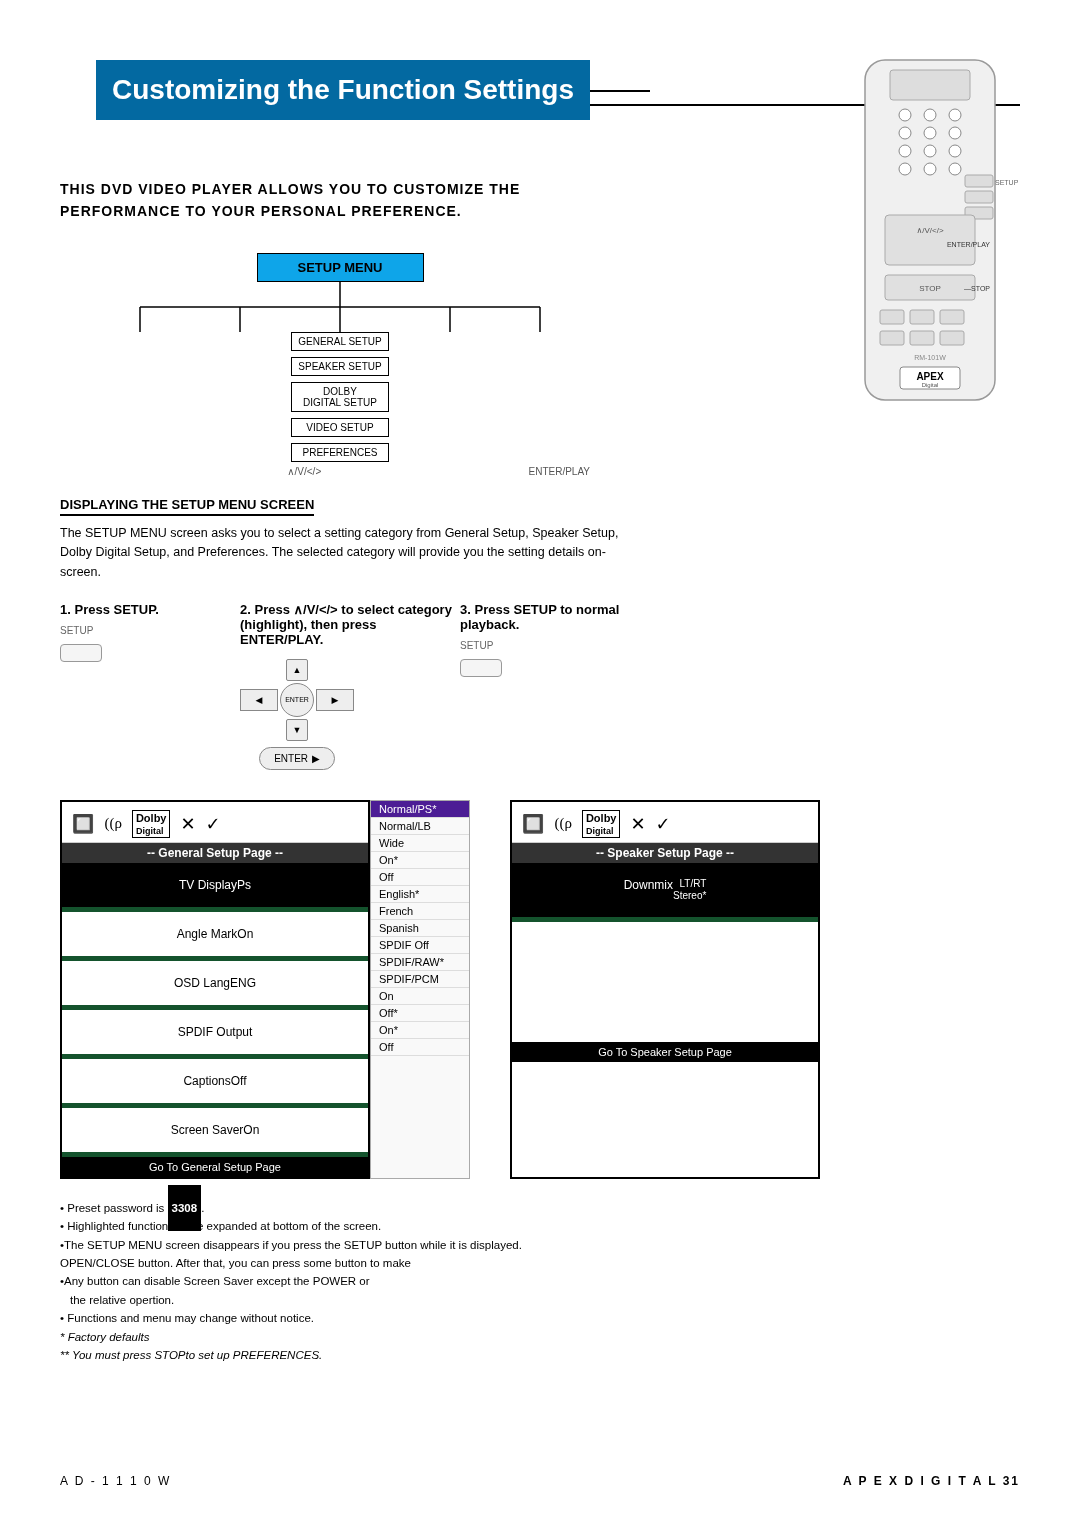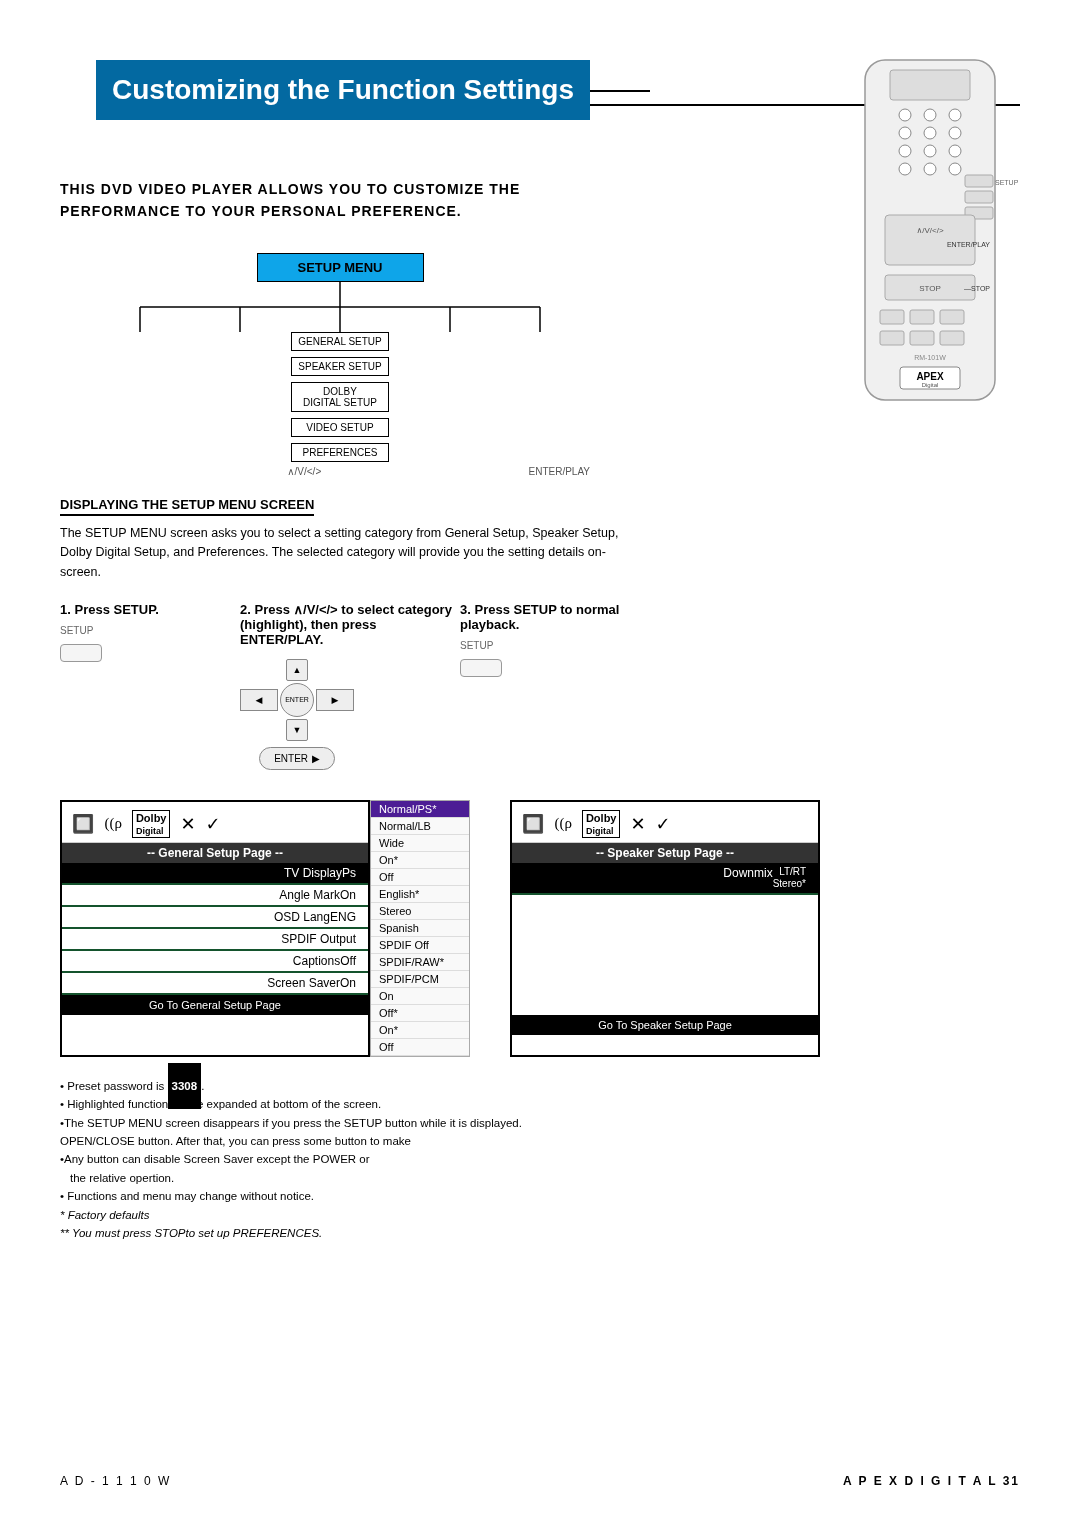--- a/index.html
+++ b/index.html
@@ -189,24 +189,24 @@
       background: #333;
       color: #fff;
       text-align: center;
       font-size: 12px;
       padding: 3px 0;
       font-weight: bold;
     }
 
     .screen-row {
       display: flex;
-      justify-content: flex-end;
-      padding: 3px 12px;
+      justify-content: center;
+      padding: 15px 12px;
       font-size: 12px;
-      border-bottom: 2px solid #14532d;
+      border-bottom: 5px solid #14532d;
     }
 
     .screen-row.highlighted {
       background: #000;
       color: #fff;
     }
 
     .screen-footer {
       background: #000;
       color: #fff;
@@ -486,21 +486,21 @@
       <div class="screen-footer">Go To General Setup Page</div>
     </div>
 
     <div class="options-col">
       <div class="selected">Normal/PS*</div>
       <div>Normal/LB</div>
       <div>Wide</div>
       <div>On*</div>
       <div>Off</div>
       <div>English*</div>
-      <div>Stereo</div>
+      <div>French</div>
       <div>Spanish</div>
       <div>SPDIF Off</div>
       <div>SPDIF/RAW*</div>
       <div>SPDIF/PCM</div>
       <div>On</div>
       <div>Off*</div>
       <div>On*</div>
       <div>Off</div>
     </div>
 

